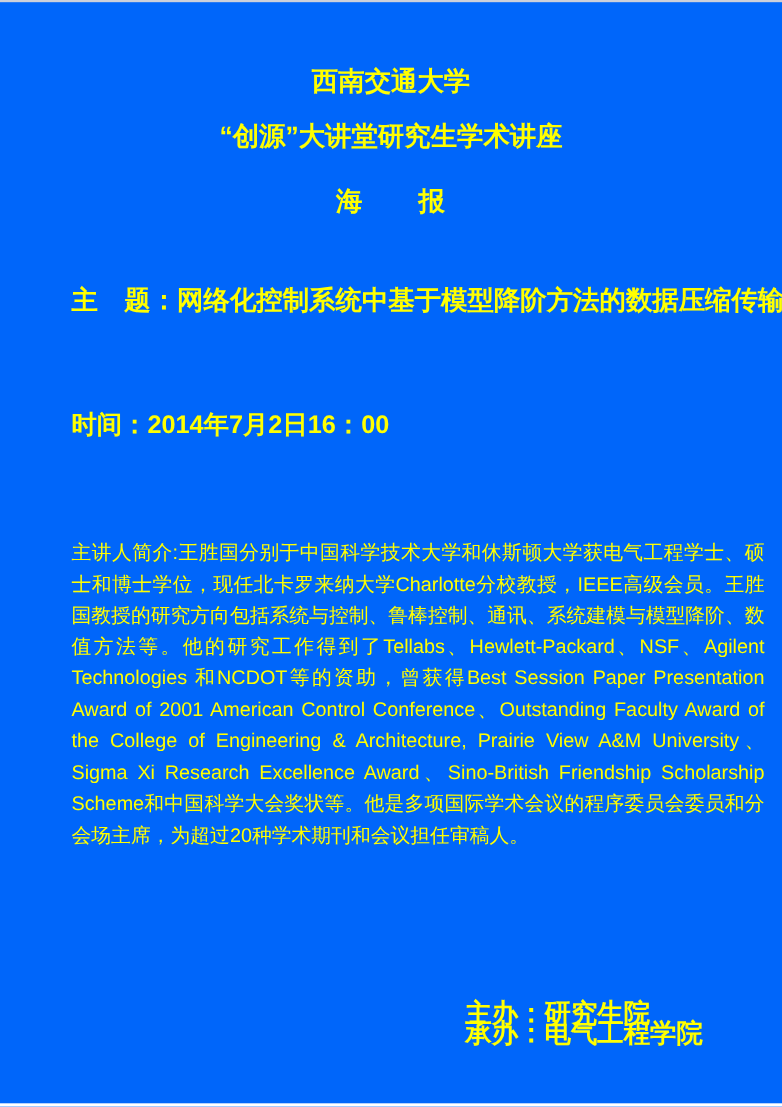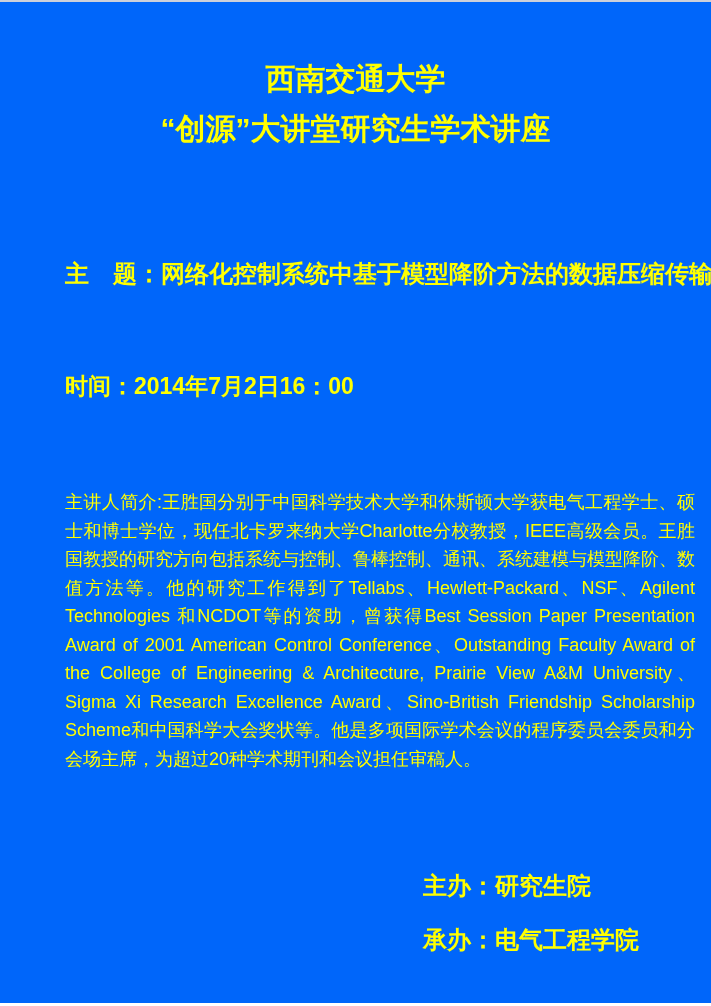--- a/index.html
+++ b/index.html
@@ -30,21 +30,21 @@
   }
   .txt {
     position: absolute;
     color: var(--fg, #FFFF00);
     white-space: pre;
   }
   .title-line {
     left: 0;
     width: 711px;
     text-align: center;
-    font-size: 30px;
+    font-size: 24px;
     font-weight: bold;
     line-height: 1.1;
   }
   .title-1 { top: 62px; }
   .title-2 { top: 112px; }
   .title-3 { top: 171px; letter-spacing: 1px; }
   .topic-line {
     left: 65px;
     font-size: 24px;
     font-weight: bold;
@@ -70,33 +70,34 @@
     font-weight: normal;
     line-height: 28.5px;
     text-align: justify;
   }
   .footer-line {
     left: 423px;
     font-size: 24px;
     font-weight: bold;
     line-height: 1.2;
   }
-  .footer-1 { top: 872px; }
+  .footer-1 { top: 908px; }
   .footer-2 { top: 926px; }
 </style>
 </head>
 <body>
 
 <div class="poster">
   <div class="strip-top"></div>
 
   <div class="txt title-line title-1">西南交通大学</div>
 
   <div class="txt title-line title-2">“创源”大讲堂研究生学术讲座</div>
 
+  <div class="txt title-line title-3">海　　报</div>
 
   <div class="txt topic-line topic-1">主　题：网络化控制系统中基于模型降阶方法的数据压缩传输</div>
 
 
   <div class="txt sched-line sched-1">时间：2014年7月2日16：00</div>
 
 
   <div class="bio">主讲人简介:王胜国分别于中国科学技术大学和休斯顿大学获电气工程学士、硕士和博士学位，现任北卡罗来纳大学Charlotte分校教授，IEEE高级会员。王胜国教授的研究方向包括系统与控制、鲁棒控制、通讯、系统建模与模型降阶、数值方法等。他的研究工作得到了Tellabs、Hewlett-Packard、NSF、Agilent Technologies 和NCDOT等的资助，曾获得Best Session Paper Presentation Award of 2001 American Control Conference、Outstanding Faculty Award of the College of Engineering &amp; Architecture, Prairie View A&amp;M University、Sigma Xi Research Excellence Award、Sino-British Friendship Scholarship Scheme和中国科学大会奖状等。他是多项国际学术会议的程序委员会委员和分会场主席，为超过20种学术期刊和会议担任审稿人。</div>
 
   <div class="txt footer-line footer-1">主办：研究生院</div>

